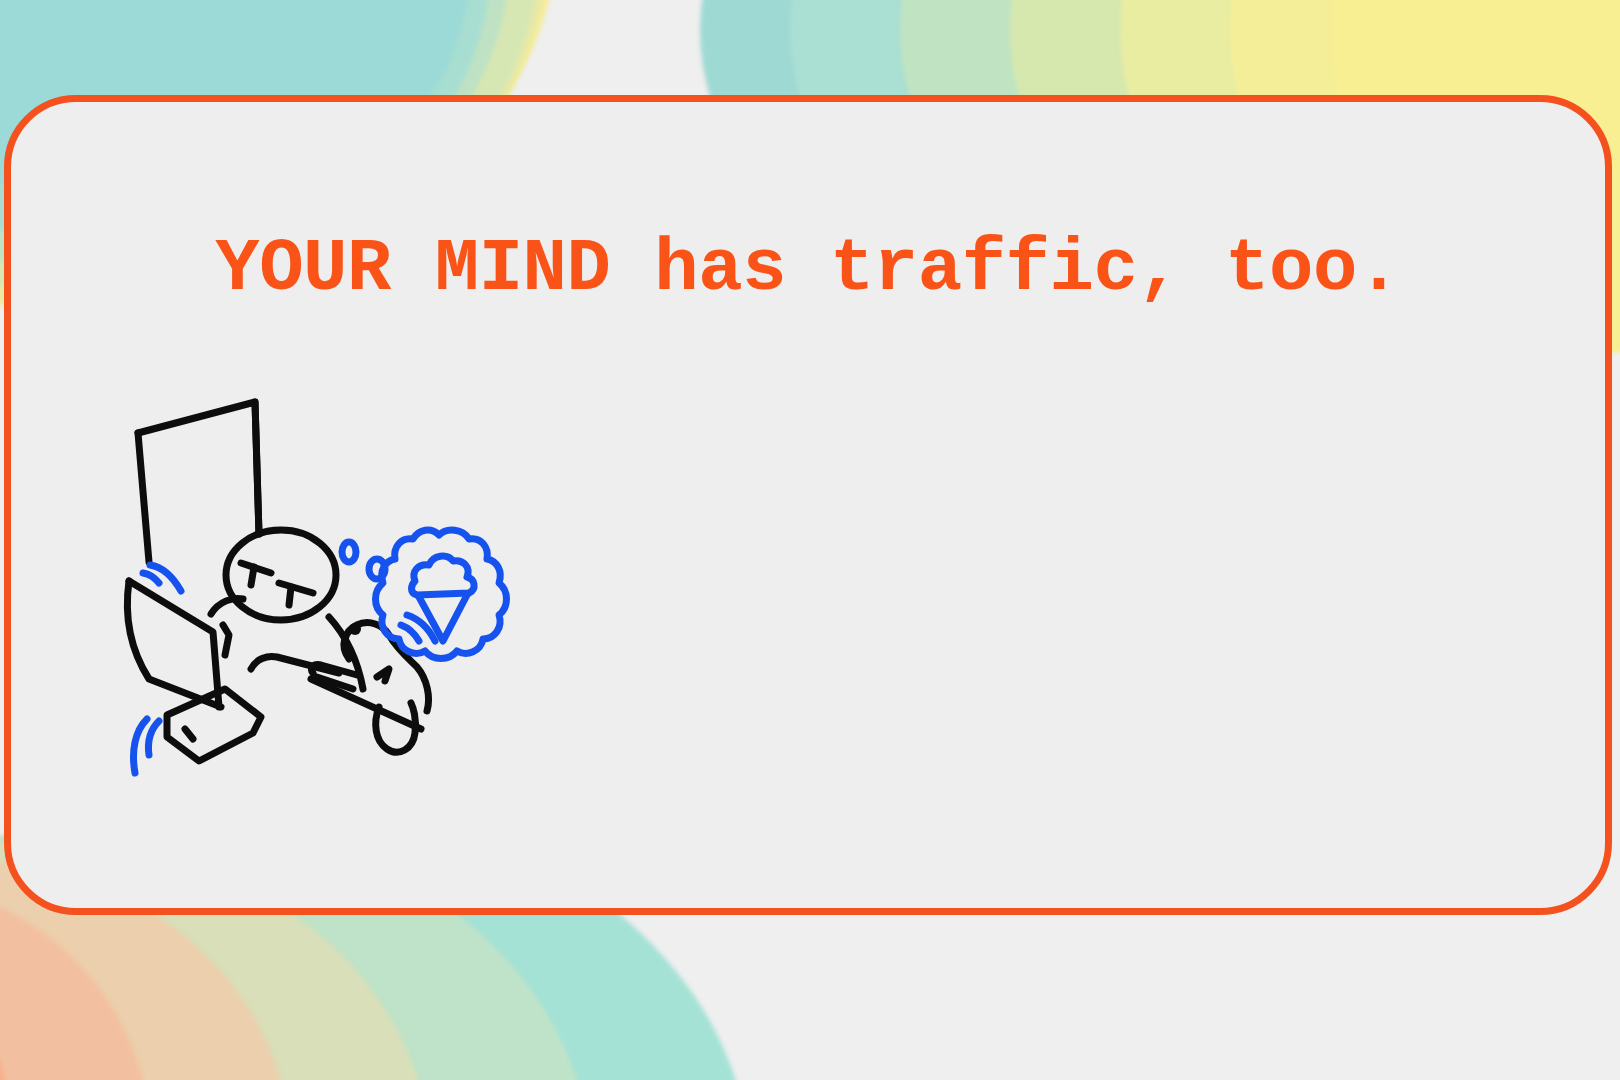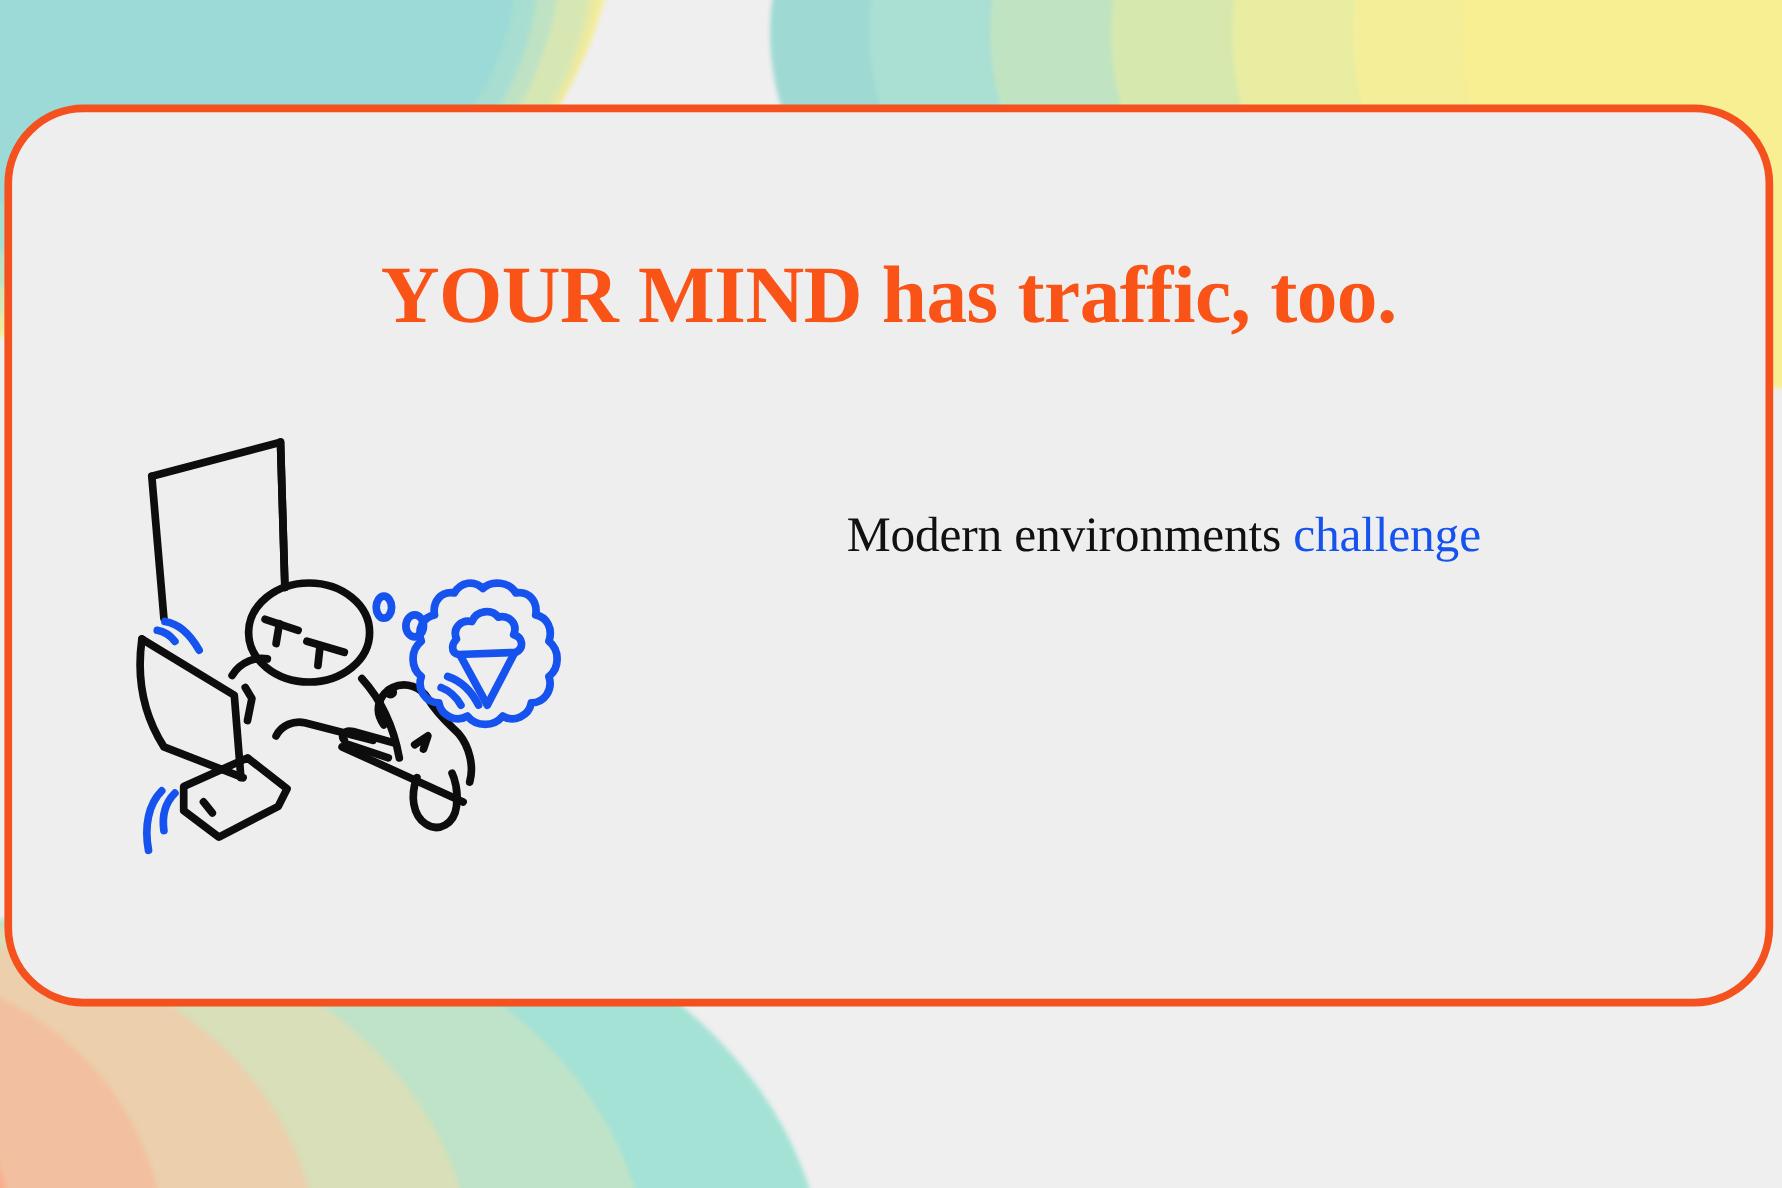--- a/index.html
+++ b/index.html
@@ -6,21 +6,21 @@
     margin: 0;
     padding: 0;
     background: #efefef;
   }
   #stage {
     position: relative;
     width: 1620px;
     height: 1080px;
     overflow: hidden;
     background: #efefef;
-    font-family: Liberation Serif, serif;
+    font-family: Liberation Mono, monospace;
   }
 
   
   .bg-layer {
     position: absolute;
     inset: 0;
     overflow: hidden;
     pointer-events: none;
   }
   .blob {
@@ -220,21 +220,18 @@
             <path d="M314 204 C310 194 318 186 328 188 C332 178 346 176 352 184
                      C362 182 370 190 366 200 C374 202 376 212 368 216
                      L316 218 C308 216 310 208 314 204 Z"></path>
             <path d="M318 220 L342 264 L366 218"></path>
           </g>
         </svg>
       </div>
 
       <div class="copy-col">
         <div class="copy">
-          <div>
-            <span>Modern environments </span><span class="hl">challenge</span>
-          </div>
         </div>
       </div>
 
     </div>
   </div>
 </div>
 
 </body></html>

